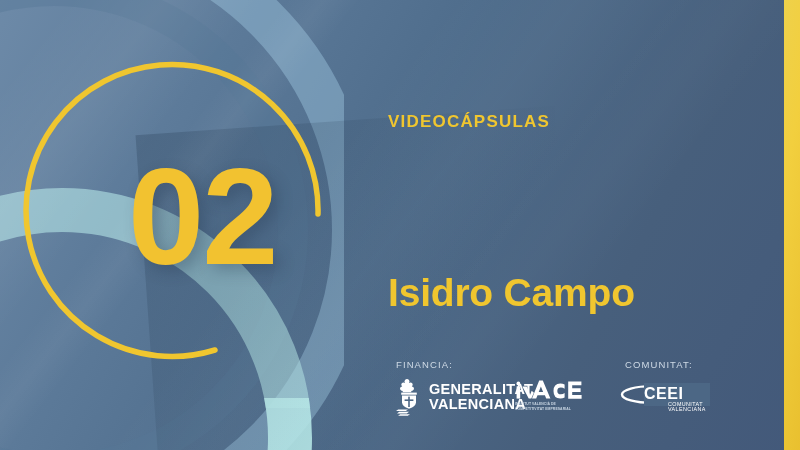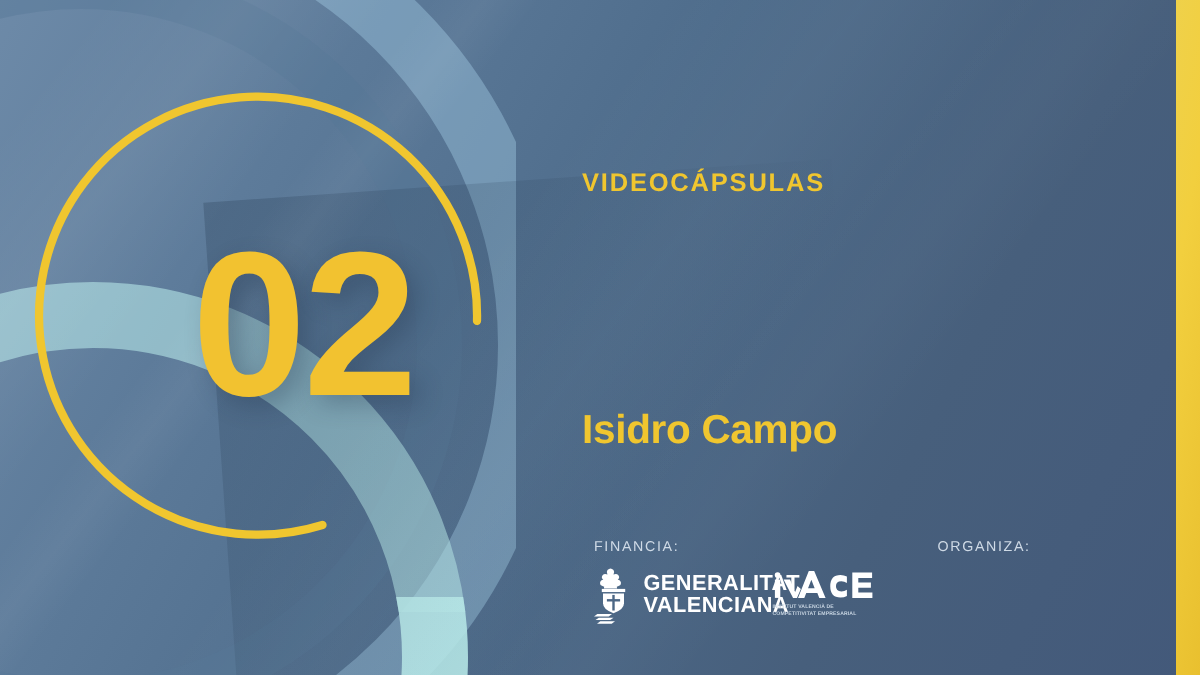--- a/index.html
+++ b/index.html
@@ -109,21 +109,21 @@
     color:#ffffff;
     font-size:45px;
     font-weight:bold;
     line-height:1.07;
     letter-spacing:-.6px;
     text-shadow:2px 2px 10px rgba(25,40,60,.22);
   }
   .speaker{
     position:absolute;left:388px;top:271px;
     color:#f0c62f;
-    font-size:27px;
+    font-size:39px;
     font-weight:bold;
     letter-spacing:-.2px;
   }
 
   
   .foot-label{
     position:absolute;
     color:#cfdae6;
     font-size:9.5px;
     letter-spacing:1.1px;
@@ -180,21 +180,21 @@
   </svg>
 
   <div class="number">02</div>
 
   <div class="kicker">VIDEOCÁPSULAS</div>
 
 
   <div class="speaker">Isidro Campo</div>
 
   <div class="foot-label lbl-fin">FINANCIA:</div>
-  <div class="foot-label lbl-org">ORGANIZA:</div>
+  <div class="foot-label lbl-org">COMUNITAT:</div>
 
   <div class="gva-logo">
     <svg class="gva-mark" viewBox="0 0 26 38">
       <g fill="#ffffff">
         <path d="M9 2 q2-2 4 0 q1 1.6 0 3 q2-1 3.4 .6 q1 1.6 -.6 2.9 q2 .2 2.2 2.1 q.1 1.6-1.6 2.1 l-1.2 .4 l.2 1.2 l-8.8 0 l.2-1.2 l-1.2-.4 q-1.7-.5-1.6-2.1 q.2-1.9 2.2-2.1 q-1.6-1.3-.6-2.9 q1.4-1.6 3.4-.6 q-1.1-1.4 0-3 z"></path>
         <rect x="5.2" y="14.6" width="15.6" height="2.1"></rect>
         <path d="M6 17.6 h14 v6.6 q0 4.2-7 6.6 q-7-2.4-7-6.6 z"></path>
       </g>
       <g fill="#4c6785">
         <rect x="12.2" y="18.6" width="1.6" height="10.4"></rect>
@@ -222,15 +222,31 @@
         <path d="M49.6 7.2 q-1.6-1.2-3.7-1.2 q-3.6 0-3.6 3.4 q0 3.4 3.6 3.4 q2.1 0 3.7-1.2 l0 4.3 q-1.9 1.0-4.3 1.0 q-6.8 0-6.8-7.5 q0-7.5 6.8-7.5 q2.4 0 4.3 1.0 z" transform="translate(0,1.5)"></path>
         <path d="M53.2 2.0 h13.2 v3.7 h-9.2 v3.0 h8.4 v3.6 h-8.4 v3.1 h9.4 v3.7 h-13.4 z" transform="translate(0,-0.4)"></path>
       </g>
     </svg>
     <span class="ivace-sub">
       <span>INSTITUT VALENCIÀ DE</span><br>
       <span>COMPETITIVITAT EMPRESARIAL</span>
     </span>
   </div>
 
+  <div class="ceei-logo">
+    <svg viewBox="0 0 96 30" width="96" height="30">
+      <ellipse cx="34" cy="12.5" rx="30" ry="8.4" fill="none" stroke="#ffffff" stroke-width="2.4"></ellipse>
+      <rect x="26" y="1" width="66" height="23" fill="#4c6785"></rect>
+      <g fill="#ffffff" font-family="Liberation Sans, sans-serif" font-weight="bold" font-size="16">
+        <text x="26" y="17" letter-spacing="0.5">CEEI</text>
+      </g>
+      <g fill="#ffffff" font-family="Liberation Sans, sans-serif" font-size="5.4" letter-spacing="0.4">
+        <text x="50" y="23.5">COMUNITAT</text>
+        <text x="50" y="29">VALENCIANA</text>
+      </g>
+    </svg>
+    <span class="vis-hidden">CEEI</span>
+    <span class="vis-hidden">COMUNITAT</span>
+    <span class="vis-hidden">VALENCIANA</span>
+  </div>
 
   <div class="edge-bar"></div>
 </div>
 
 </body></html>

